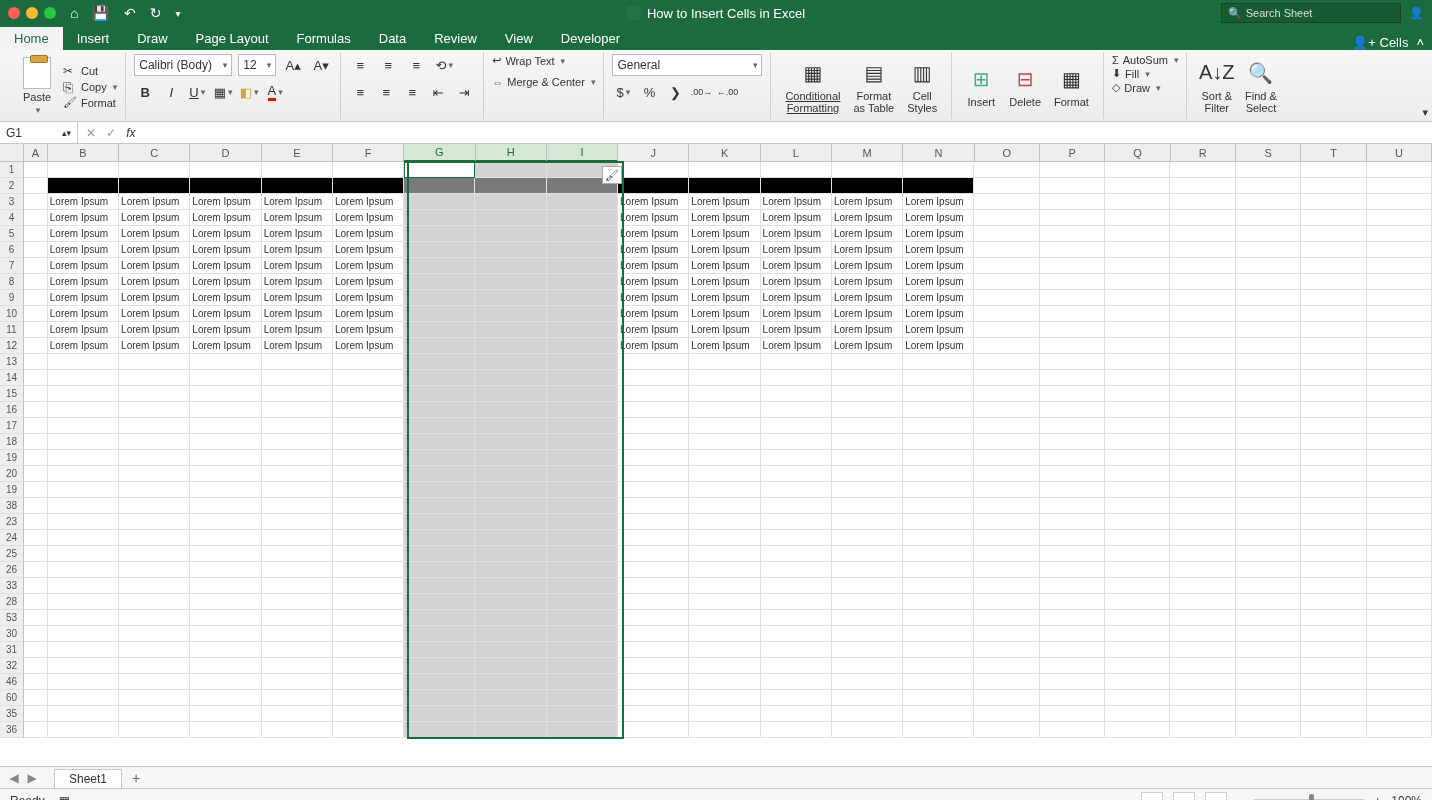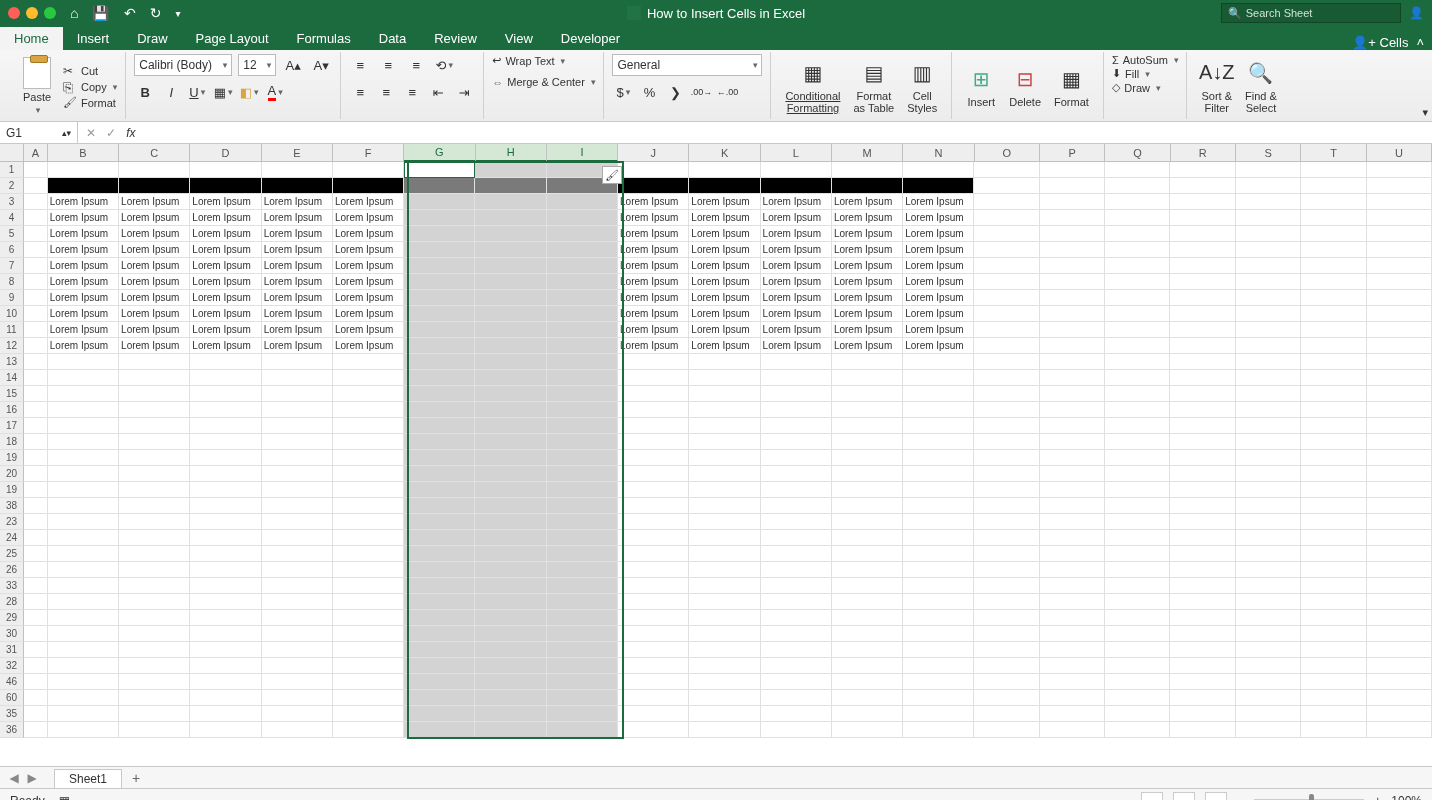--- a/index.html
+++ b/index.html
@@ -960,21 +960,21 @@
         <div class="cell" style="width: 72px;"></div>
         <div class="cell" style="width: 66px;"></div>
         <div class="cell" style="width: 66px;"></div>
         <div class="cell" style="width: 66px;"></div>
         <div class="cell" style="width: 66px;"></div>
         <div class="cell" style="width: 66px;"></div>
         <div class="cell" style="width: 66px;"></div>
         <div class="cell" style="width: 66px;"></div>
       </div>
       <div class="row">
-        <div class="row-h">29</div>
+        <div class="row-h">53</div>
         <div class="cell" style="width: 24px;"></div>
         <div class="cell" style="width: 72px;"></div>
         <div class="cell" style="width: 72px;"></div>
         <div class="cell" style="width: 72px;"></div>
         <div class="cell" style="width: 72px;"></div>
         <div class="cell" style="width: 72px;"></div>
         <div class="cell sel" style="width: 72px;"></div>
         <div class="cell sel" style="width: 72px;"></div>
         <div class="cell sel" style="width: 72px;"></div>
         <div class="cell" style="width: 72px;"></div>

